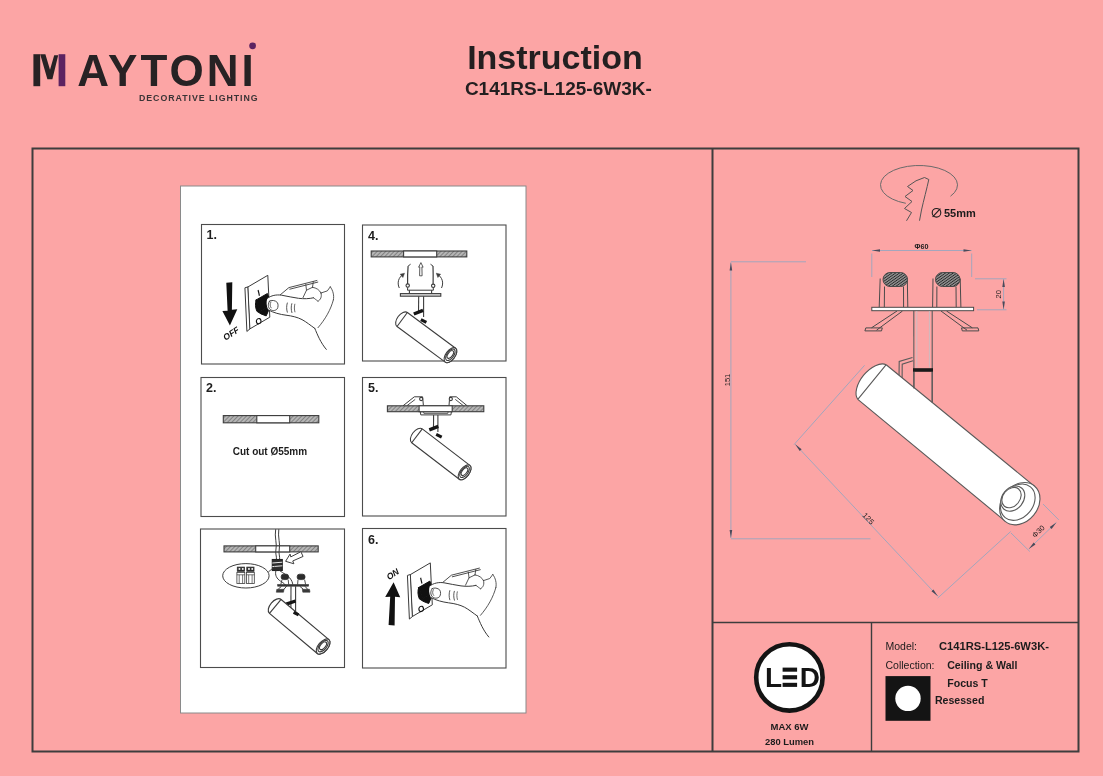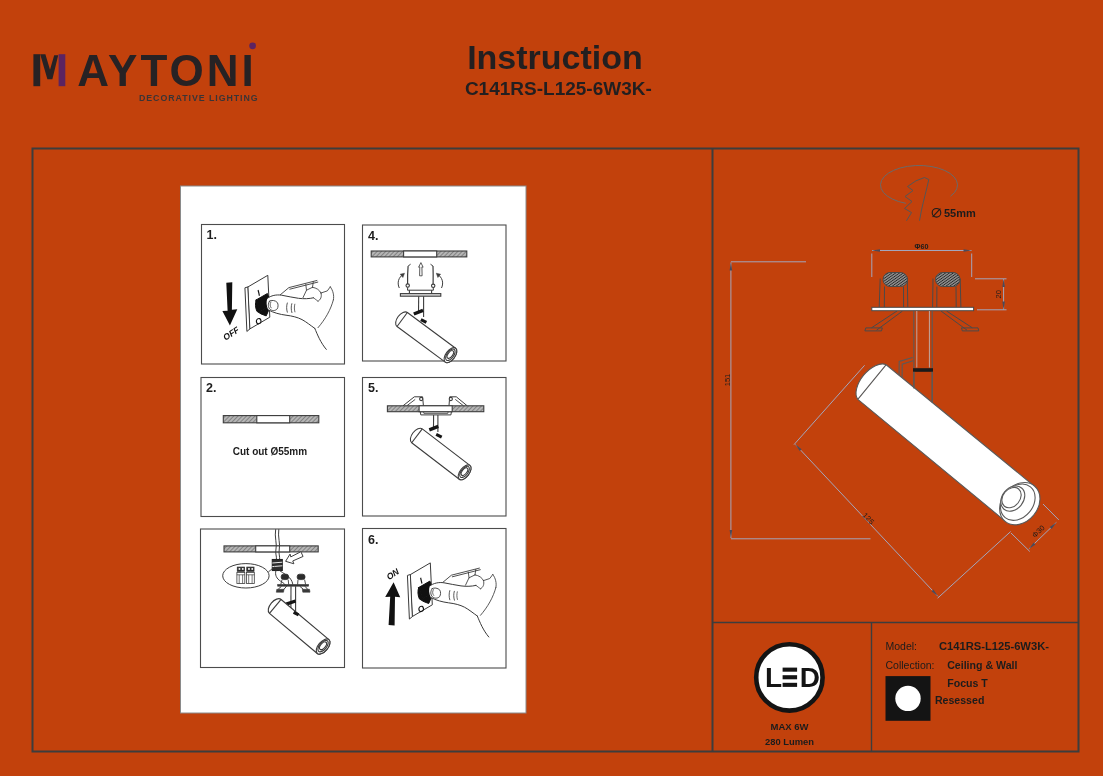--- a/index.html
+++ b/index.html
@@ -1,16 +1,16 @@
 <!DOCTYPE html>
 <html><head>
 <meta charset="utf-8">
 <style>
   html,body{margin:0;padding:0;background:#fff;}
-  .page{position:relative;width:1103px;height:776px;background:#c2410c;font-family:"Liberation Sans",sans-serif;overflow:hidden;}
+  .page{position:relative;width:1103px;height:776px;background:#fca5a5;font-family:"Liberation Sans",sans-serif;overflow:hidden;}
   svg text{font-family:"Liberation Sans",sans-serif;}
 </style>
 </head>
 <body>
 <div class="page">
 <svg width="1103" height="776" viewBox="0 0 1103 776">
 <defs>
   <pattern id="hatch" patternUnits="userSpaceOnUse" width="3" height="3" patternTransform="rotate(45)">
     <rect width="3" height="3" fill="#b5b5b5"></rect>
     <line x1="0" y1="0" x2="0" y2="3" stroke="#666666" stroke-width="1.3"></line>

